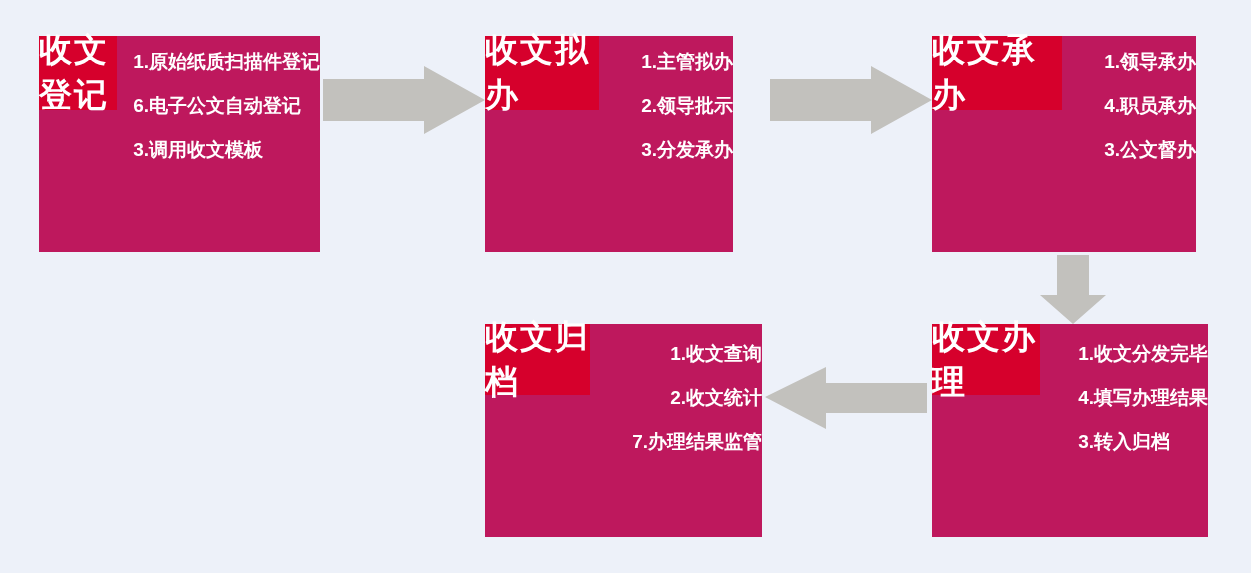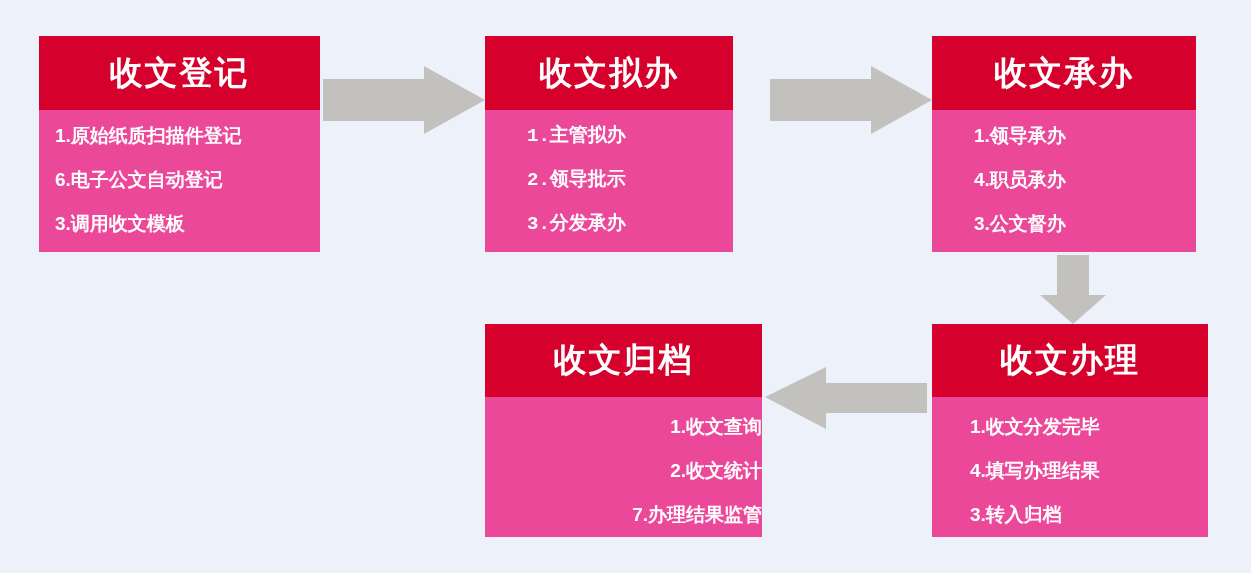--- a/index.html
+++ b/index.html
@@ -16,23 +16,23 @@
   #canvas {
     position: relative;
     width: 1251px;
     height: 573px;
   }
 
   
   .box {
     position: absolute;
     box-sizing: border-box;
-    background: #ec4899;
+    background: #be185d;
     display: flex;
-    flex-direction: column;
+    flex-direction: row;
   }
   .box-header {
     background: #d6002c;
     color: #ffffff;
     font-weight: bold;
     letter-spacing: 2px;
     display: flex;
     align-items: center;
     justify-content: center;
     box-sizing: border-box;
@@ -51,27 +51,27 @@
   }
 
   
   .row1 { top: 36px; height: 216px; }
   .row1 .box-header { height: 74px; font-size: 33px; }
   .row1 .box-body { padding-top: 4px; }
   .row1 .box-item { font-size: 19px; line-height: 44px; }
 
   
   .row2 { top: 324px; height: 213px; }
-  .row2 .box-header { height: 80px; font-size: 33px; }
+  .row2 .box-header { height: 71px; font-size: 33px; }
   .row2 .box-body { padding-top: 8px; }
   .row2 .box-item { font-size: 19px; line-height: 44px; }
 
   #box-shouwen-dengji { left: 39px;  width: 281px; }
   #box-shouwen-dengji .box-item { padding-left: 16px; }
-  #box-shouwen-niban  { left: 485px; width: 248px; font-family: Liberation Mono, monospace; }
+  #box-shouwen-niban  { left: 485px; width: 248px; }
   #box-shouwen-niban .box-item { padding-left: 42px; }
   #box-shouwen-chengban { left: 932px; width: 264px; }
   #box-shouwen-chengban .box-item { padding-left: 42px; }
   #box-shouwen-banli  { left: 932px; width: 276px; }
   #box-shouwen-banli .box-item { padding-left: 38px; }
   #box-shouwen-guidang { left: 485px; width: 277px; }
   #box-shouwen-guidang .box-item { padding-left: 42px; text-align: right; }
 
   
   .arrow {

